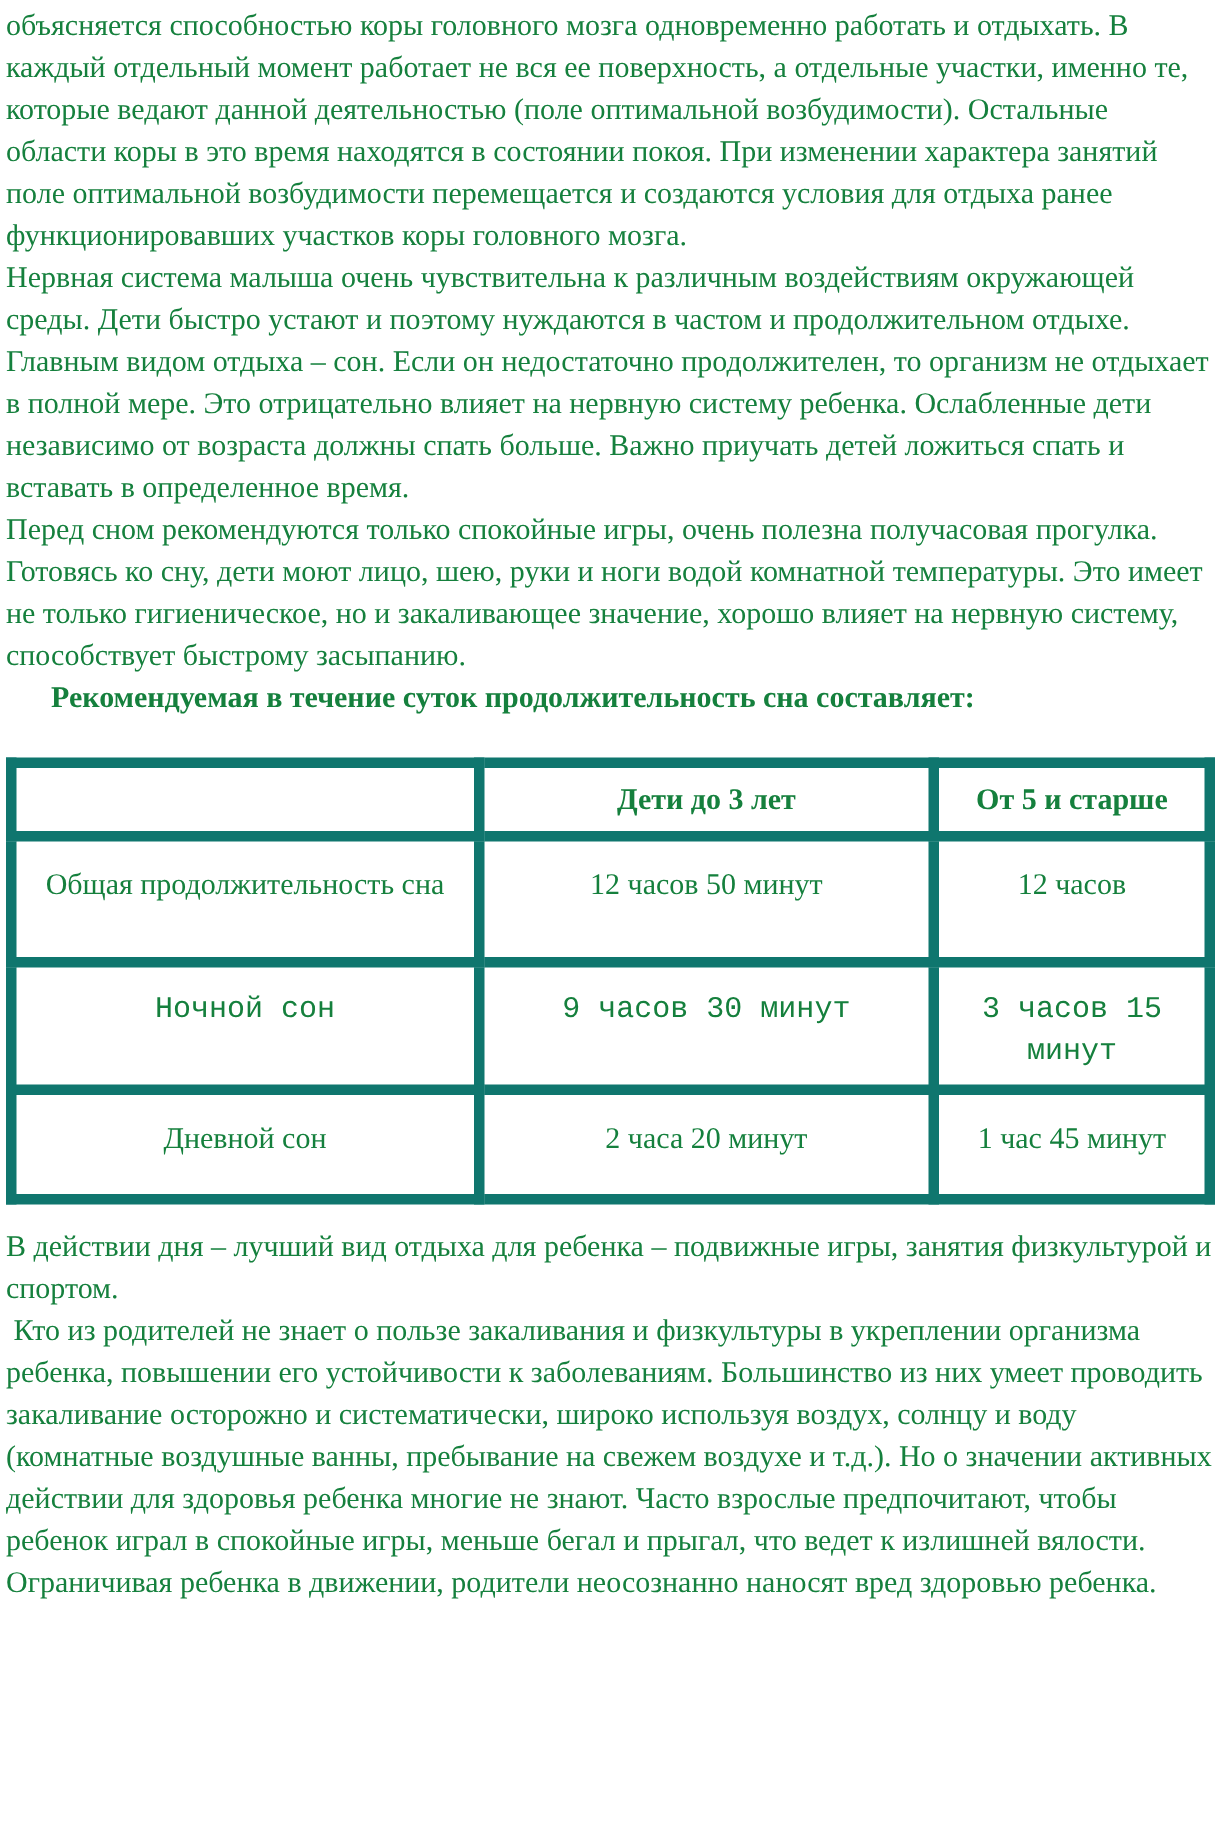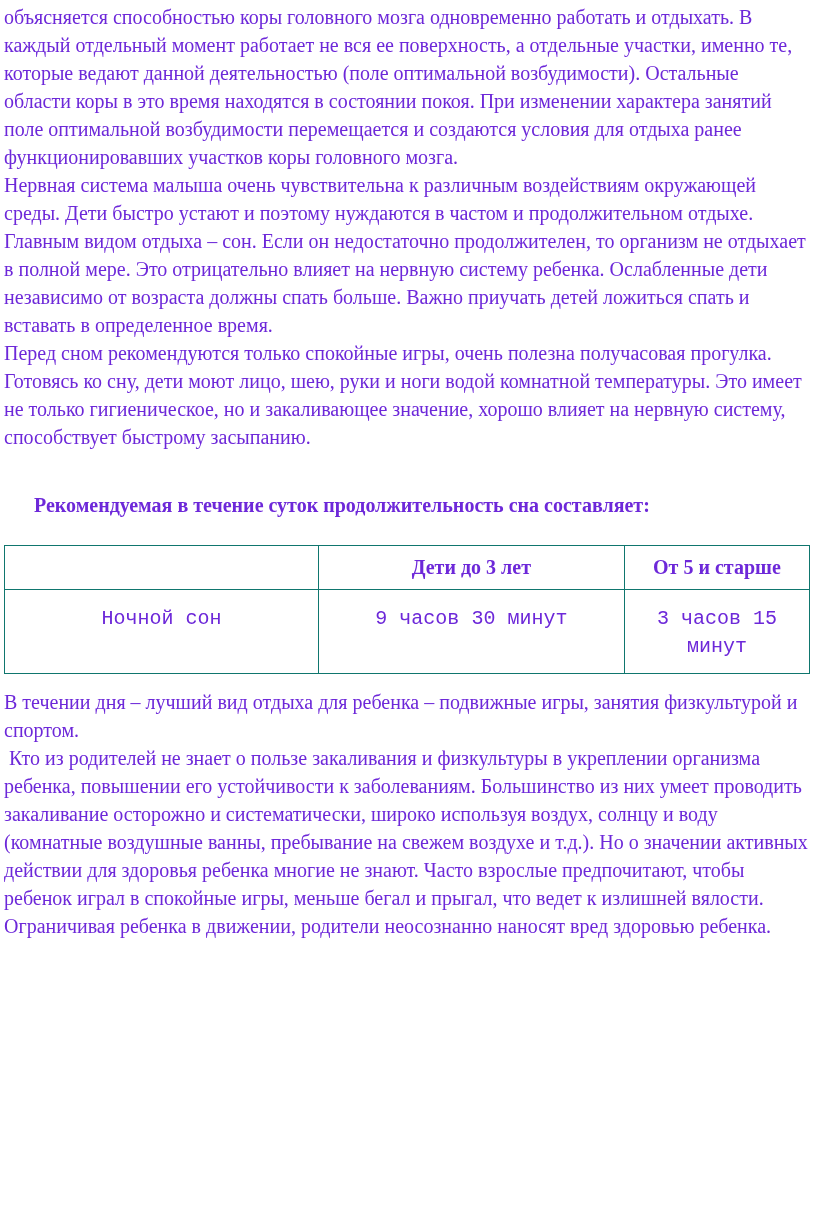--- a/index.html
+++ b/index.html
@@ -8,48 +8,47 @@
     background: #ffffff;
   }
   .page {
     position: relative;
     width: 816px;
     height: 1225px;
     box-sizing: border-box;
     padding: 3px 6px 0 4px;
     overflow: hidden;
     background: #ffffff;
-    color: #6d28d9;
+    color: #15803d;
     font-family: "Liberation Serif", serif;
     font-size: 20px;
     line-height: 28px;
   }
   p {
     margin: 0;
     text-align: left;
   }
   .table-heading {
     font-weight: bold;
-    margin-top: 40px;
     margin-bottom: 26px;
     text-indent: 30px;
   }
   table {
     width: 100%;
     border-collapse: collapse;
     table-layout: fixed;
     margin: 0 0 14px 0;
     font-size: 20px;
     line-height: 28px;
   }
   col.c1 { width: 39%; }
   col.c2 { width: 38%; }
   col.c3 { width: 23%; }
   th, td {
-    border: 1px solid #0f766e;
+    border: 7px solid #0f766e;
     vertical-align: top;
     text-align: center;
     box-sizing: border-box;
     word-wrap: break-word;
   }
   th {
     font-weight: bold;
     height: 44px;
     padding: 7px 6px;
   }
@@ -78,24 +77,34 @@
       <col class="c3">
     </colgroup>
     <thead>
       <tr>
         <th></th>
         <th>Дети до 3 лет</th>
         <th>От 5 и старше</th>
       </tr>
     </thead>
     <tbody>
+      <tr class="r1">
+        <td>Общая продолжительность сна</td>
+        <td>12 часов 50 минут</td>
+        <td>12 часов</td>
+      </tr>
       <tr class="r2">
         <td>Ночной сон</td>
         <td>9 часов 30 минут</td>
         <td>3 часов 15 минут</td>
       </tr>
+      <tr class="r3">
+        <td>Дневной сон</td>
+        <td>2 часа 20 минут</td>
+        <td>1 час 45 минут</td>
+      </tr>
     </tbody>
   </table>
 
-  <p>В течении дня – лучший вид отдыха для ребенка – подвижные игры, занятия физкультурой и спортом.</p>
+  <p>В действии дня – лучший вид отдыха для ребенка – подвижные игры, занятия физкультурой и спортом.</p>
   <p>&nbsp;Кто из родителей не знает о пользе закаливания и физкультуры в укреплении организма ребенка, повышении его устойчивости к заболеваниям. Большинство из них умеет проводить закаливание осторожно и систематически, широко используя воздух, солнцу и воду (комнатные воздушные ванны, пребывание на свежем воздухе и т.д.). Но о значении активных действии для здоровья ребенка многие не знают. Часто взрослые предпочитают, чтобы ребенок играл в спокойные игры, меньше бегал и прыгал, что ведет к излишней вялости. Ограничивая ребенка в движении, родители неосознанно наносят вред здоровью ребенка.</p>
 
 </div>
 
 </body></html>

